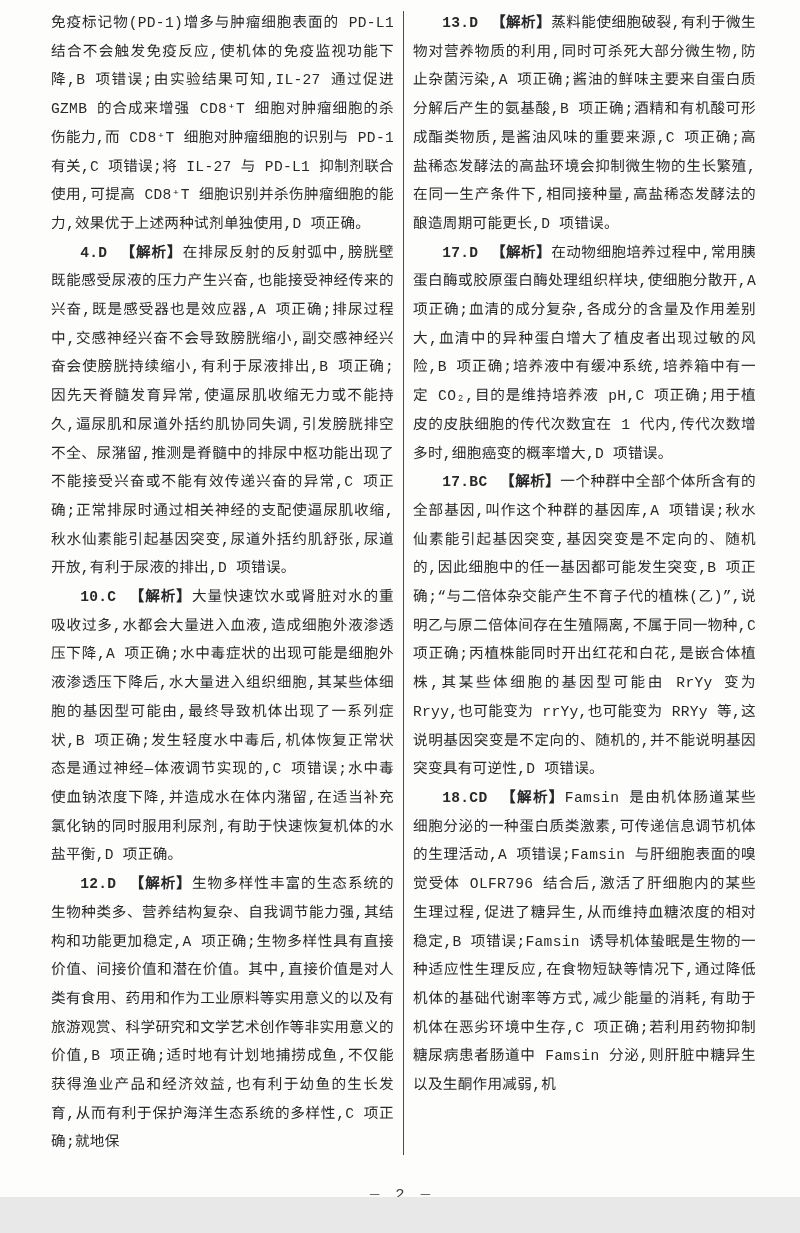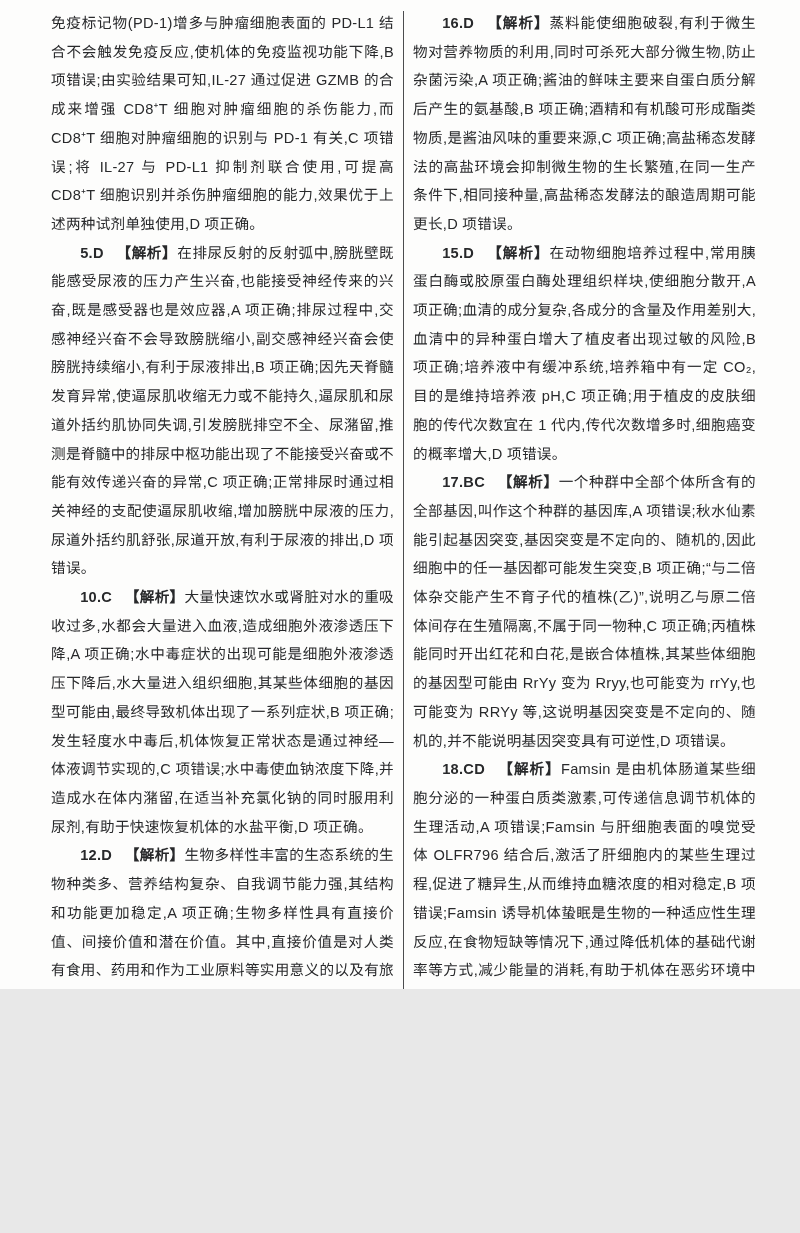--- a/index.html
+++ b/index.html
@@ -1,22 +1,22 @@
 <!DOCTYPE html>
 <html lang="zh-CN"><head>
 <meta charset="utf-8">
 <style>
   html,body { margin:0; padding:0; background:#e8e8e8; }
   .page {
     position:relative;
-    width:800px; height:989px;
+    width:800px; height:1197px;
     margin:0 auto;
     background:#fdfdfc;
     overflow:hidden;
-    font-family:Liberation Sans, sans-serif;
+    font-family:Liberation Mono, monospace;
     color:#28292b;
   }
   .columns {
     position:absolute;
     top:9px; left:51px;
     display:flex;
     align-items:stretch;
   }
   .col {
     width:343px;
@@ -51,28 +51,28 @@
   }
   .footer .dash { color:#55565a; transform:scaleY(.8); }
 </style>
 </head>
 <body>
 
 <div class="page">
   <div class="columns">
     <div class="col">
         <p class=""><span>免疫标记物(PD-1)增多与肿瘤细胞表面的 PD-L1 结合不会触发免疫反应,使机体的免疫监视功能下降,B 项错误;由实验结果可知,IL-27 通过促进 GZMB 的合成来增强 CD8⁺T 细胞对肿瘤细胞的杀伤能力,而 CD8⁺T 细胞对肿瘤细胞的识别与 PD-1 有关,C 项错误;将 IL-27 与 PD-L1 抑制剂联合使用,可提高 CD8⁺T 细胞识别并杀伤肿瘤细胞的能力,效果优于上述两种试剂单独使用,D 项正确。</span></p>
-        <p class="indent"><strong class="lead">5.D</strong><strong class="tag">【解析】</strong><span>在排尿反射的反射弧中,膀胱壁既能感受尿液的压力产生兴奋,也能接受神经传来的兴奋,既是感受器也是效应器,A 项正确;排尿过程中,交感神经兴奋不会导致膀胱缩小,副交感神经兴奋会使膀胱持续缩小,有利于尿液排出,B 项正确;因先天脊髓发育异常,使逼尿肌收缩无力或不能持久,逼尿肌和尿道外括约肌协同失调,引发膀胱排空不全、尿潴留,推测是脊髓中的排尿中枢功能出现了不能接受兴奋或不能有效传递兴奋的异常,C 项正确;正常排尿时通过相关神经的支配使逼尿肌收缩,增加膀胱中尿液的压力,尿道外括约肌舒张,尿道开放,有利于尿液的排出,D 项错误。</span></p>
+        <p class="indent"><strong class="lead">4.D</strong><strong class="tag">【解析】</strong><span>在排尿反射的反射弧中,膀胱壁既能感受尿液的压力产生兴奋,也能接受神经传来的兴奋,既是感受器也是效应器,A 项正确;排尿过程中,交感神经兴奋不会导致膀胱缩小,副交感神经兴奋会使膀胱持续缩小,有利于尿液排出,B 项正确;因先天脊髓发育异常,使逼尿肌收缩无力或不能持久,逼尿肌和尿道外括约肌协同失调,引发膀胱排空不全、尿潴留,推测是脊髓中的排尿中枢功能出现了不能接受兴奋或不能有效传递兴奋的异常,C 项正确;正常排尿时通过相关神经的支配使逼尿肌收缩,秋水仙素能引起基因突变,尿道外括约肌舒张,尿道开放,有利于尿液的排出,D 项错误。</span></p>
         <p class="indent"><strong class="lead">10.C</strong><strong class="tag">【解析】</strong><span>大量快速饮水或肾脏对水的重吸收过多,水都会大量进入血液,造成细胞外液渗透压下降,A 项正确;水中毒症状的出现可能是细胞外液渗透压下降后,水大量进入组织细胞,其某些体细胞的基因型可能由,最终导致机体出现了一系列症状,B 项正确;发生轻度水中毒后,机体恢复正常状态是通过神经—体液调节实现的,C 项错误;水中毒使血钠浓度下降,并造成水在体内潴留,在适当补充氯化钠的同时服用利尿剂,有助于快速恢复机体的水盐平衡,D 项正确。</span></p>
         <p class="indent"><strong class="lead">12.D</strong><strong class="tag">【解析】</strong><span>生物多样性丰富的生态系统的生物种类多、营养结构复杂、自我调节能力强,其结构和功能更加稳定,A 项正确;生物多样性具有直接价值、间接价值和潜在价值。其中,直接价值是对人类有食用、药用和作为工业原料等实用意义的以及有旅游观赏、科学研究和文学艺术创作等非实用意义的价值,B 项正确;适时地有计划地捕捞成鱼,不仅能获得渔业产品和经济效益,也有利于幼鱼的生长发育,从而有利于保护海洋生态系统的多样性,C 项正确;就地保</span></p>
       </div>
     <div class="divider"></div>
     <div class="col">
-        <p class="indent"><strong class="lead">16.D</strong><strong class="tag">【解析】</strong><span>蒸料能使细胞破裂,有利于微生物对营养物质的利用,同时可杀死大部分微生物,防止杂菌污染,A 项正确;酱油的鲜味主要来自蛋白质分解后产生的氨基酸,B 项正确;酒精和有机酸可形成酯类物质,是酱油风味的重要来源,C 项正确;高盐稀态发酵法的高盐环境会抑制微生物的生长繁殖,在同一生产条件下,相同接种量,高盐稀态发酵法的酿造周期可能更长,D 项错误。</span></p>
-        <p class="indent"><strong class="lead">15.D</strong><strong class="tag">【解析】</strong><span>在动物细胞培养过程中,常用胰蛋白酶或胶原蛋白酶处理组织样块,使细胞分散开,A 项正确;血清的成分复杂,各成分的含量及作用差别大,血清中的异种蛋白增大了植皮者出现过敏的风险,B 项正确;培养液中有缓冲系统,培养箱中有一定 CO₂,目的是维持培养液 pH,C 项正确;用于植皮的皮肤细胞的传代次数宜在 1 代内,传代次数增多时,细胞癌变的概率增大,D 项错误。</span></p>
+        <p class="indent"><strong class="lead">13.D</strong><strong class="tag">【解析】</strong><span>蒸料能使细胞破裂,有利于微生物对营养物质的利用,同时可杀死大部分微生物,防止杂菌污染,A 项正确;酱油的鲜味主要来自蛋白质分解后产生的氨基酸,B 项正确;酒精和有机酸可形成酯类物质,是酱油风味的重要来源,C 项正确;高盐稀态发酵法的高盐环境会抑制微生物的生长繁殖,在同一生产条件下,相同接种量,高盐稀态发酵法的酿造周期可能更长,D 项错误。</span></p>
+        <p class="indent"><strong class="lead">17.D</strong><strong class="tag">【解析】</strong><span>在动物细胞培养过程中,常用胰蛋白酶或胶原蛋白酶处理组织样块,使细胞分散开,A 项正确;血清的成分复杂,各成分的含量及作用差别大,血清中的异种蛋白增大了植皮者出现过敏的风险,B 项正确;培养液中有缓冲系统,培养箱中有一定 CO₂,目的是维持培养液 pH,C 项正确;用于植皮的皮肤细胞的传代次数宜在 1 代内,传代次数增多时,细胞癌变的概率增大,D 项错误。</span></p>
         <p class="indent"><strong class="lead">17.BC</strong><strong class="tag">【解析】</strong><span>一个种群中全部个体所含有的全部基因,叫作这个种群的基因库,A 项错误;秋水仙素能引起基因突变,基因突变是不定向的、随机的,因此细胞中的任一基因都可能发生突变,B 项正确;“与二倍体杂交能产生不育子代的植株(乙)”,说明乙与原二倍体间存在生殖隔离,不属于同一物种,C 项正确;丙植株能同时开出红花和白花,是嵌合体植株,其某些体细胞的基因型可能由 RrYy 变为 Rryy,也可能变为 rrYy,也可能变为 RRYy 等,这说明基因突变是不定向的、随机的,并不能说明基因突变具有可逆性,D 项错误。</span></p>
         <p class="indent"><strong class="lead">18.CD</strong><strong class="tag">【解析】</strong><span>Famsin 是由机体肠道某些细胞分泌的一种蛋白质类激素,可传递信息调节机体的生理活动,A 项错误;Famsin 与肝细胞表面的嗅觉受体 OLFR796 结合后,激活了肝细胞内的某些生理过程,促进了糖异生,从而维持血糖浓度的相对稳定,B 项错误;Famsin 诱导机体蛰眠是生物的一种适应性生理反应,在食物短缺等情况下,通过降低机体的基础代谢率等方式,减少能量的消耗,有助于机体在恶劣环境中生存,C 项正确;若利用药物抑制糖尿病患者肠道中 Famsin 分泌,则肝脏中糖异生以及生酮作用减弱,机</span></p>
       </div>
   </div>
   <div class="footer">
     <span class="dash">—</span>
     <span class="num">2</span>
     <span class="dash">—</span>
   </div>
 </div>

